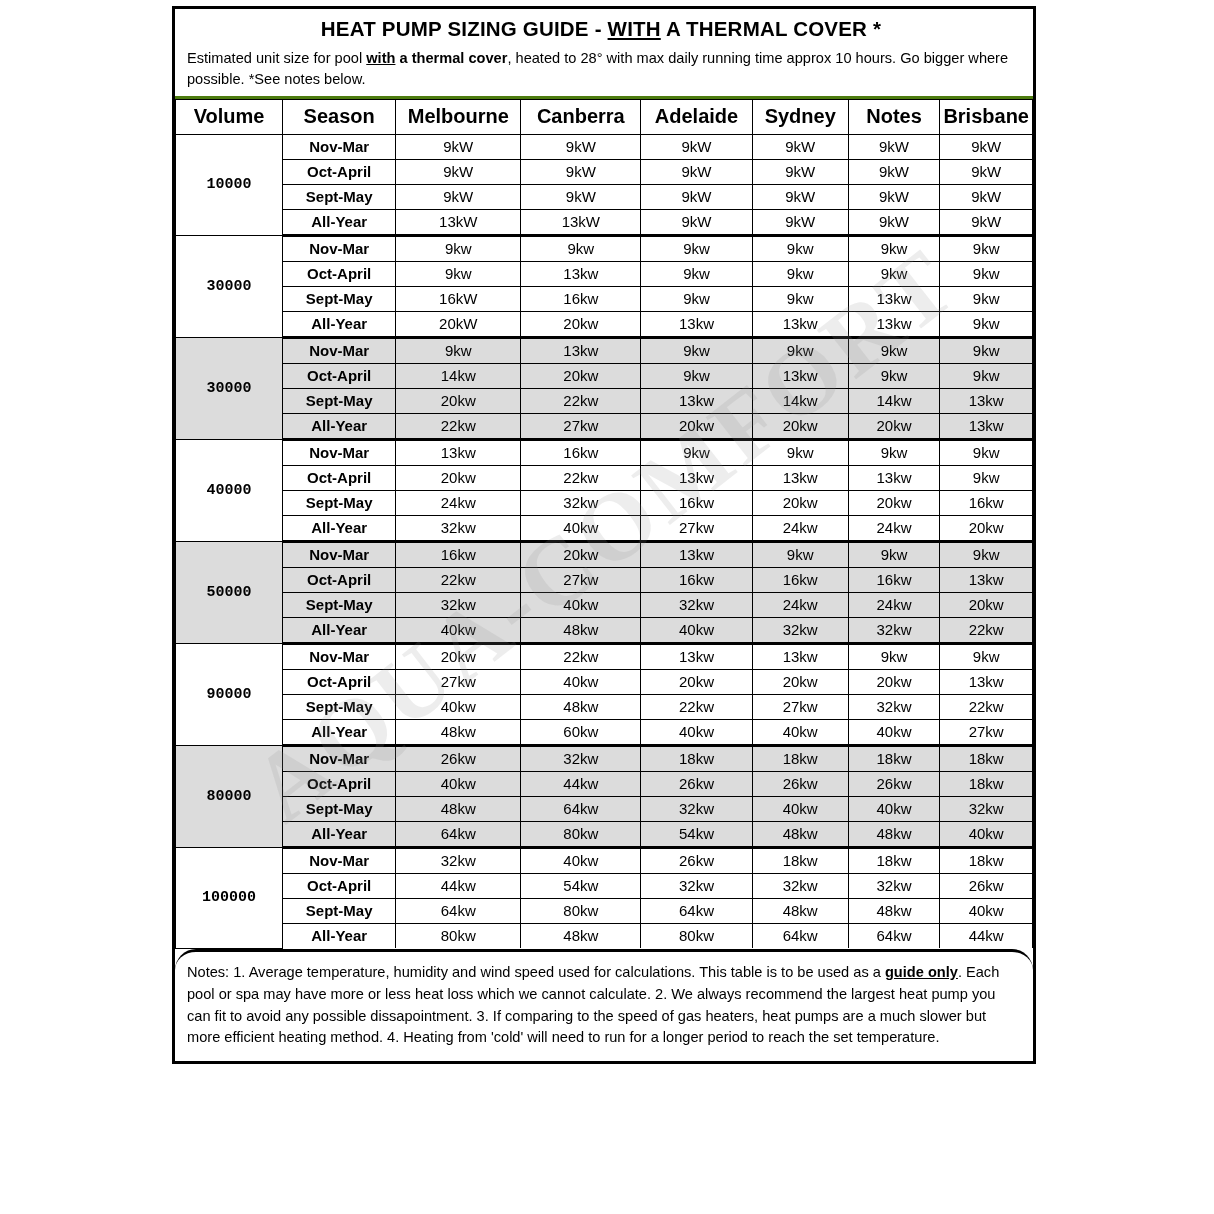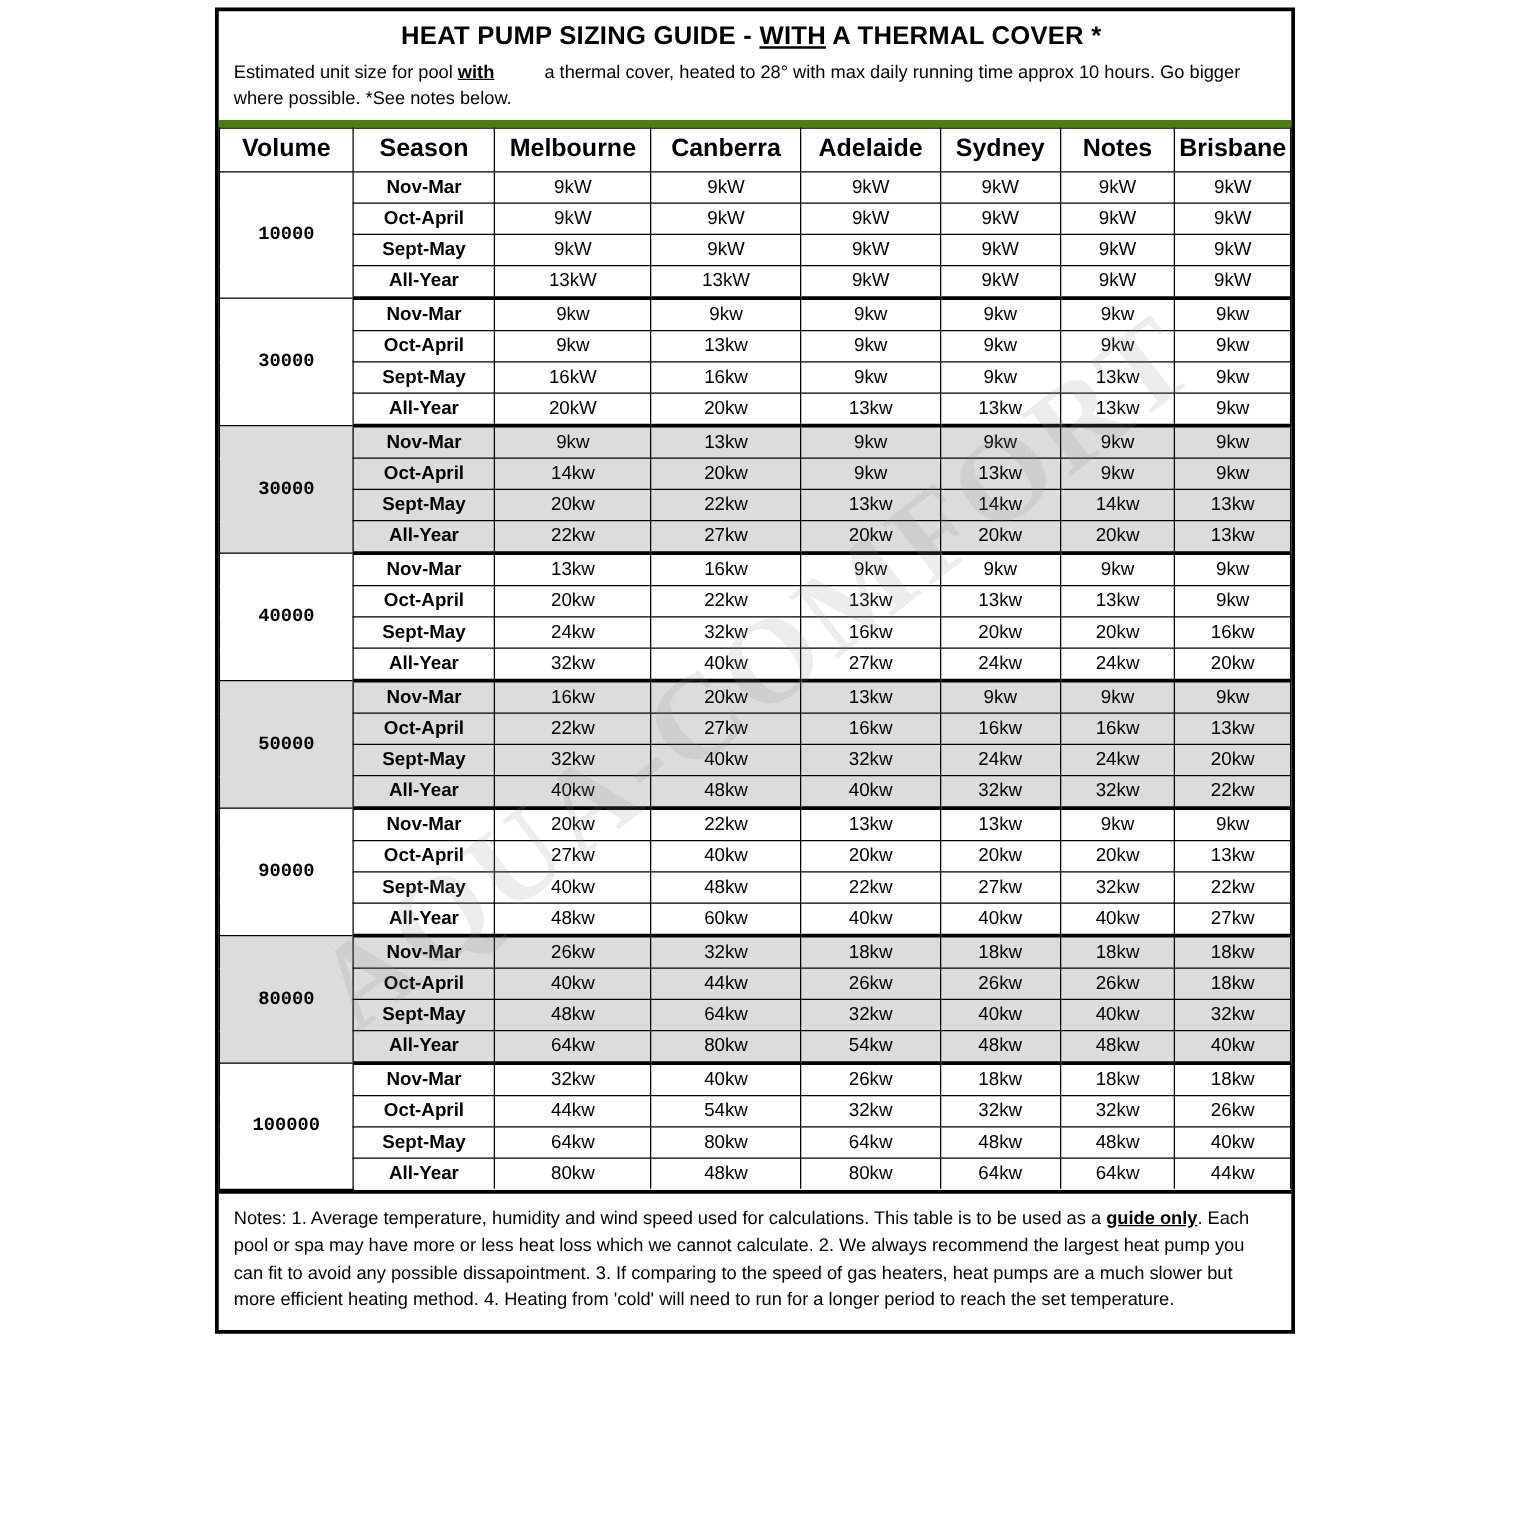--- a/index.html
+++ b/index.html
@@ -39,36 +39,36 @@
     font-weight: bold;
     color: rgba(140,140,140,0.16);
     letter-spacing: 4px;
     white-space: nowrap;
     pointer-events: none;
     z-index: 5;
     font-family: "Liberation Serif", serif;
   }
   .header {
     padding: 8px 16px 6px 10px;
-    border-bottom: 6px solid #4d7c0f;
+    border-bottom: 3px solid #4d7c0f;
   }
   .title {
     text-align: center;
     font-weight: bold;
     font-size: 20.5px;
     letter-spacing: 0.2px;
     margin-bottom: 7px;
   }
   .title .u { text-decoration: underline; }
   .subtitle {
     font-size: 14.6px;
     line-height: 1.45;
     padding: 0 2px;
   }
-  .subtitle b { font-weight: normal; margin-left: 36px; }
+  .subtitle b { font-weight: bold; }
   .subtitle .u { text-decoration: underline; font-weight: bold; }
 
   table.grid {
     border-collapse: collapse;
     width: 100%;
     table-layout: fixed;
     position: relative;
     z-index: 2;
   }
   table.grid th, table.grid td {
@@ -102,20 +102,21 @@
   tbody tr.shaded td { background: #dcdcdc; }
   tbody tr:last-child td { border-bottom: none; }
 
   .notes {
     border-top: 3px solid #000;
     padding: 10px 12px 12px 12px;
     font-size: 14.6px;
     line-height: 1.5;
     position: relative;
     z-index: 2;
+    border-radius: 21px;
   }
   .notes .u { text-decoration: underline; font-weight: bold; }
 </style>
 </head>
 <body>
 
 <div class="page">
   <div class="sheet">
 
     <div class="watermark">AQUA-COMFORT</div>

